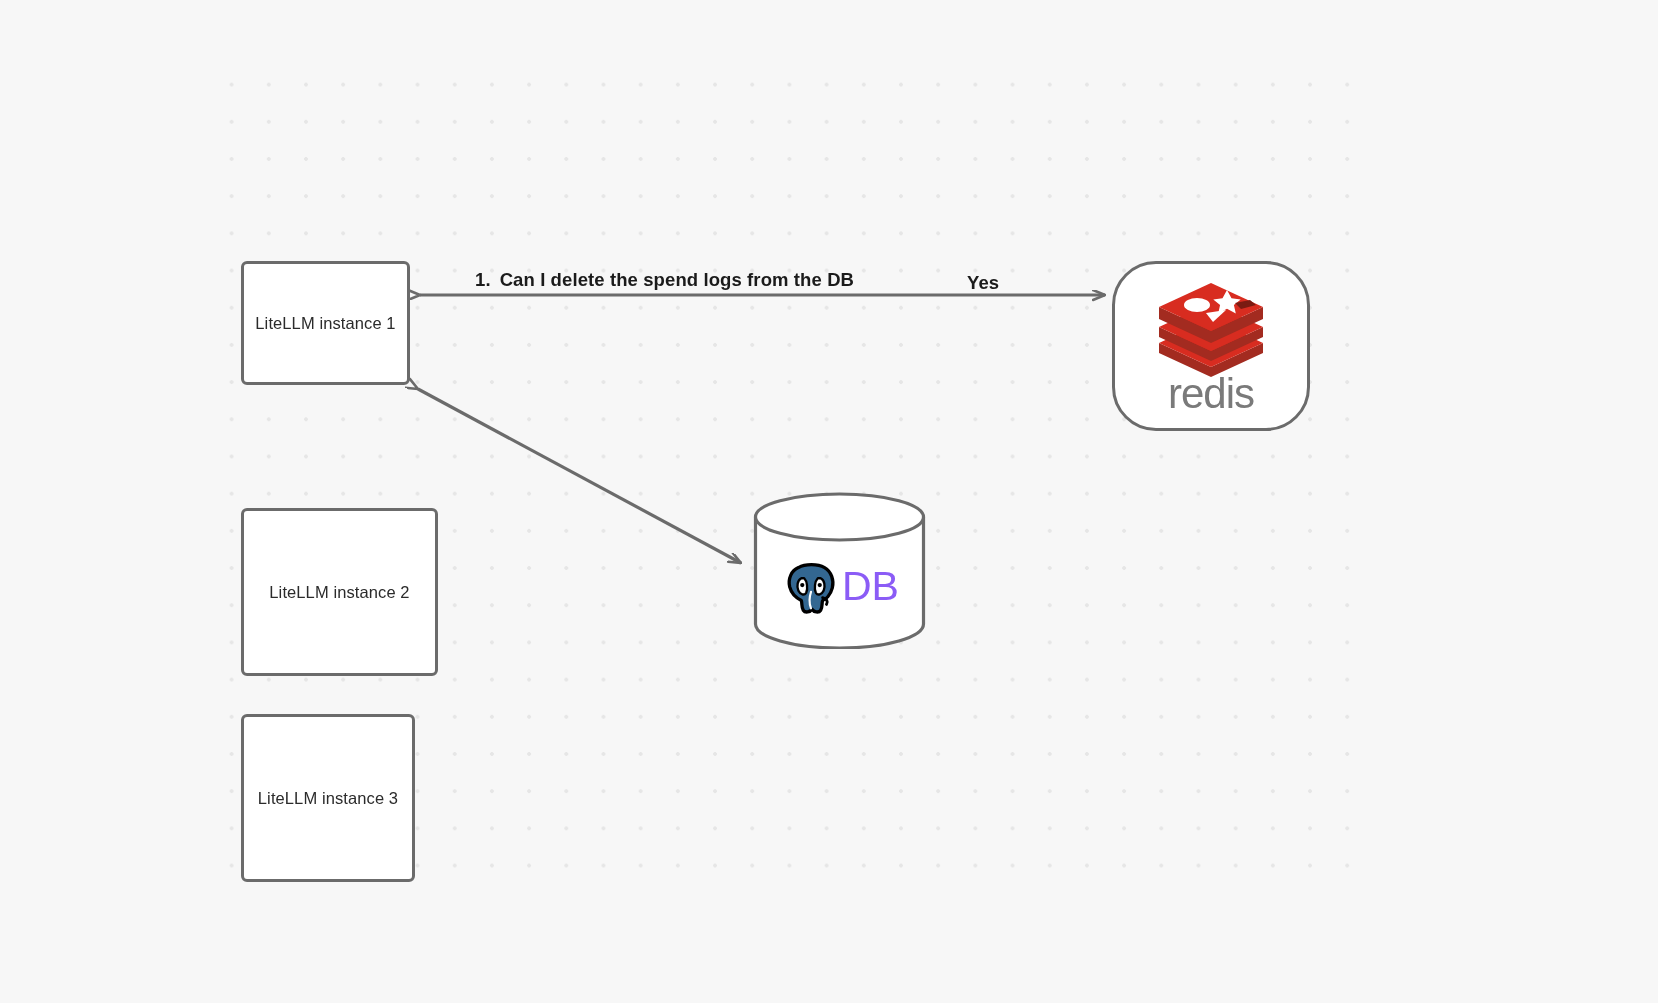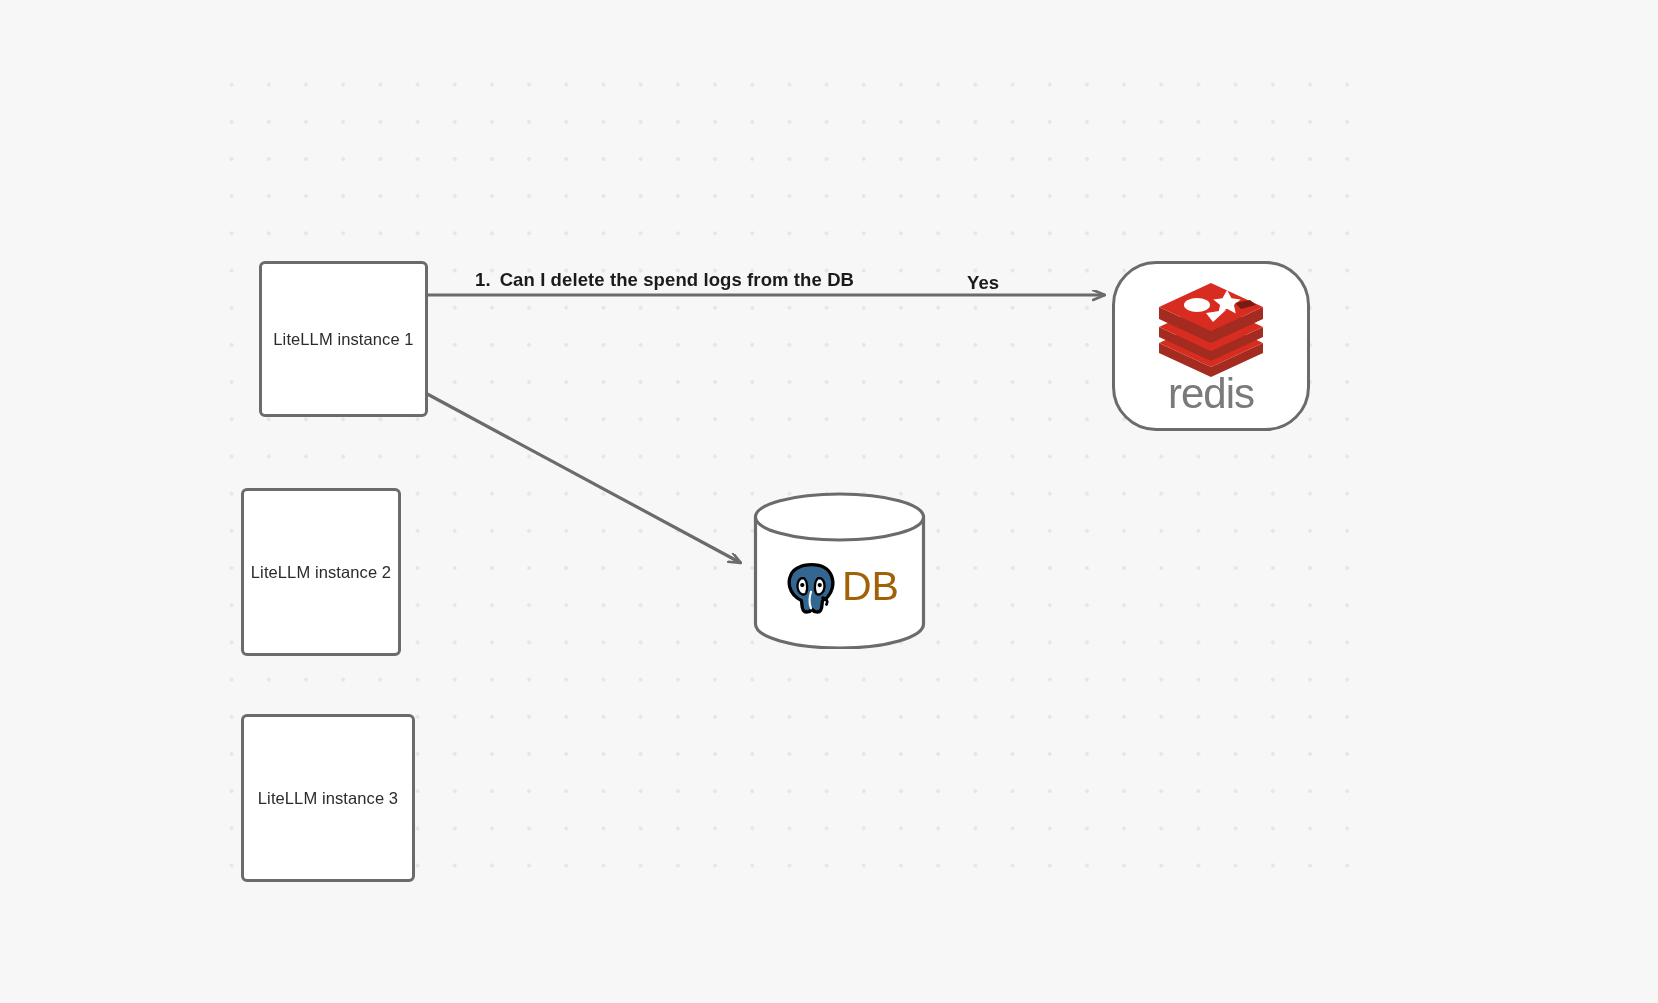--- a/index.html
+++ b/index.html
@@ -49,22 +49,22 @@
     display: flex;
     align-items: center;
     justify-content: center;
   }
   .node-label {
     font-size: 16.5px;
     color: #2b2b2b;
     letter-spacing: 0.1px;
     white-space: nowrap;
   }
-  #llm-1 { left: 241px; top: 261px; width: 169px; height: 156px; margin-left: 18px; }
-  #llm-2 { left: 241px; top: 488px; width: 160px; height: 168px; }
+  #llm-1 { left: 241px; top: 261px; width: 169px; height: 124px; }
+  #llm-2 { left: 241px; top: 508px; width: 197px; height: 168px; }
   #llm-3 { left: 241px; top: 714px; width: 174px; height: 168px; }
 
   
   #redis-node {
     position: absolute;
     left: 1112px;
     top: 261px;
     width: 198px;
     height: 170px;
     background: #ffffff;
@@ -100,21 +100,21 @@
     left: 0; top: 44px;
     width: 173px;
     height: 100px;
     display: flex;
     align-items: center;
     justify-content: center;
   }
   #pg-elephant { width: 62px; height: 62px; display:block; margin-right: 0px;}
   #db-text {
     font-size: 41px;
-    color: #a16207;
+    color: #8b5cf6;
     font-weight: 400;
     line-height: 1;
     letter-spacing: 0px;
   }
 
   
   .edge-label {
     position: absolute;
     font-size: 18.5px;
     font-weight: bold;

